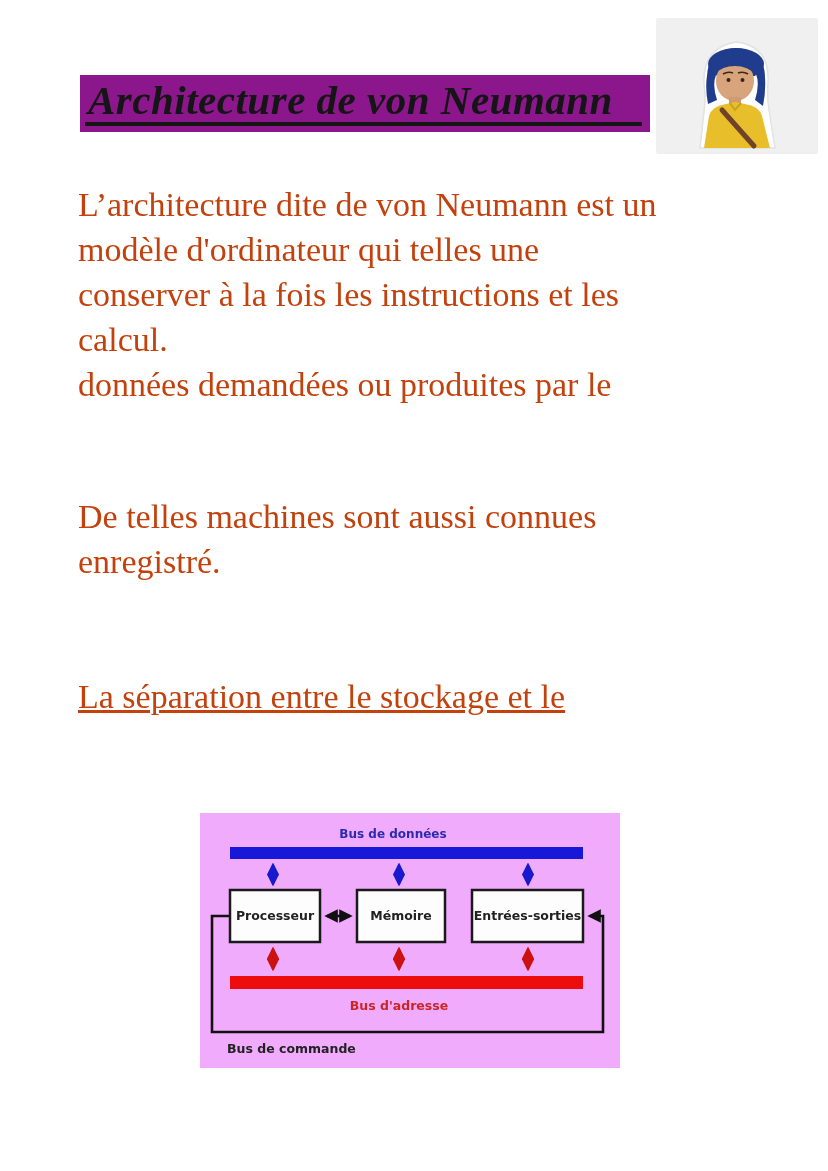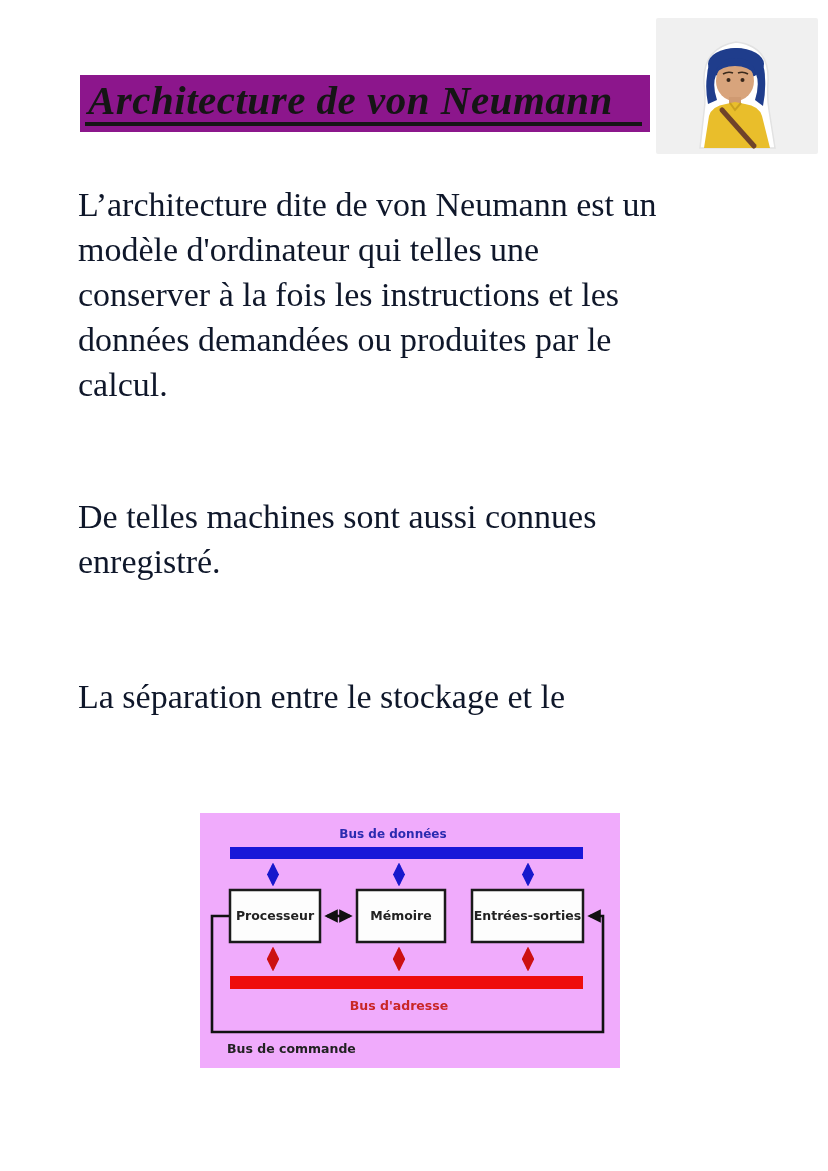--- a/index.html
+++ b/index.html
@@ -48,26 +48,26 @@
     border-radius: 2px;
   }
 
   
   .para {
     position: absolute;
     left: 78px;
     margin: 0;
     font-size: 34px;
     line-height: 45px;
-    color: #0f172a;
+    color: #c2410c;
   }
   .para span { display: block; white-space: nowrap; }
   .p1 { top: 182px; }
   .p2 { top: 494px; }
-  .p3 { top: 674px; }
+  .p3 { top: 674px; text-decoration: underline; }
 
   
   .diagram {
     position: absolute;
     left: 200px; top: 813px;
     width: 420px; height: 255px;
     background: #f0abfc;
   }
   .diagram svg { display: block; }
   .bus-label-blue {
@@ -124,22 +124,22 @@
       <path d="M74 85 L79 92 L85 85" fill="none" stroke="#caa11f" stroke-width="2"></path>
 
       <path d="M66 92 L98 128" stroke="#6f432a" stroke-width="5" stroke-linecap="round"></path>
     </svg>
   </div>
 
   <p class="para p1">
     <span>L’architecture dite de von Neumann est un</span>
     <span>modèle d'ordinateur qui telles une</span>
     <span>conserver à la fois les instructions et les</span>
+    <span>calcul.</span>
     <span>données demandées ou produites par le</span>
-    <span>calcul.</span>
   </p>
 
   <p class="para p2">
     <span>De telles machines sont aussi connues</span>
     <span>enregistré.</span>
   </p>
 
   <p class="para p3">
     <span>La séparation entre le stockage et le</span>
   </p>

